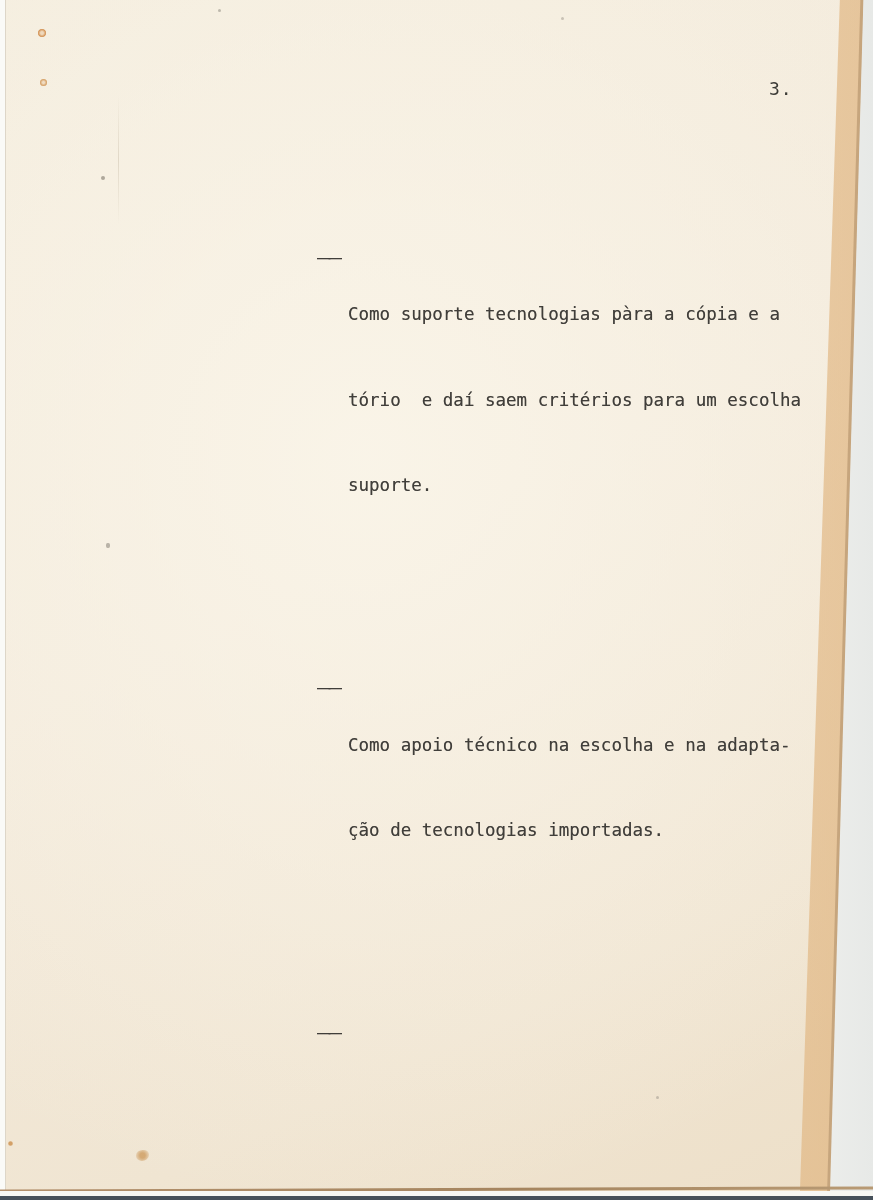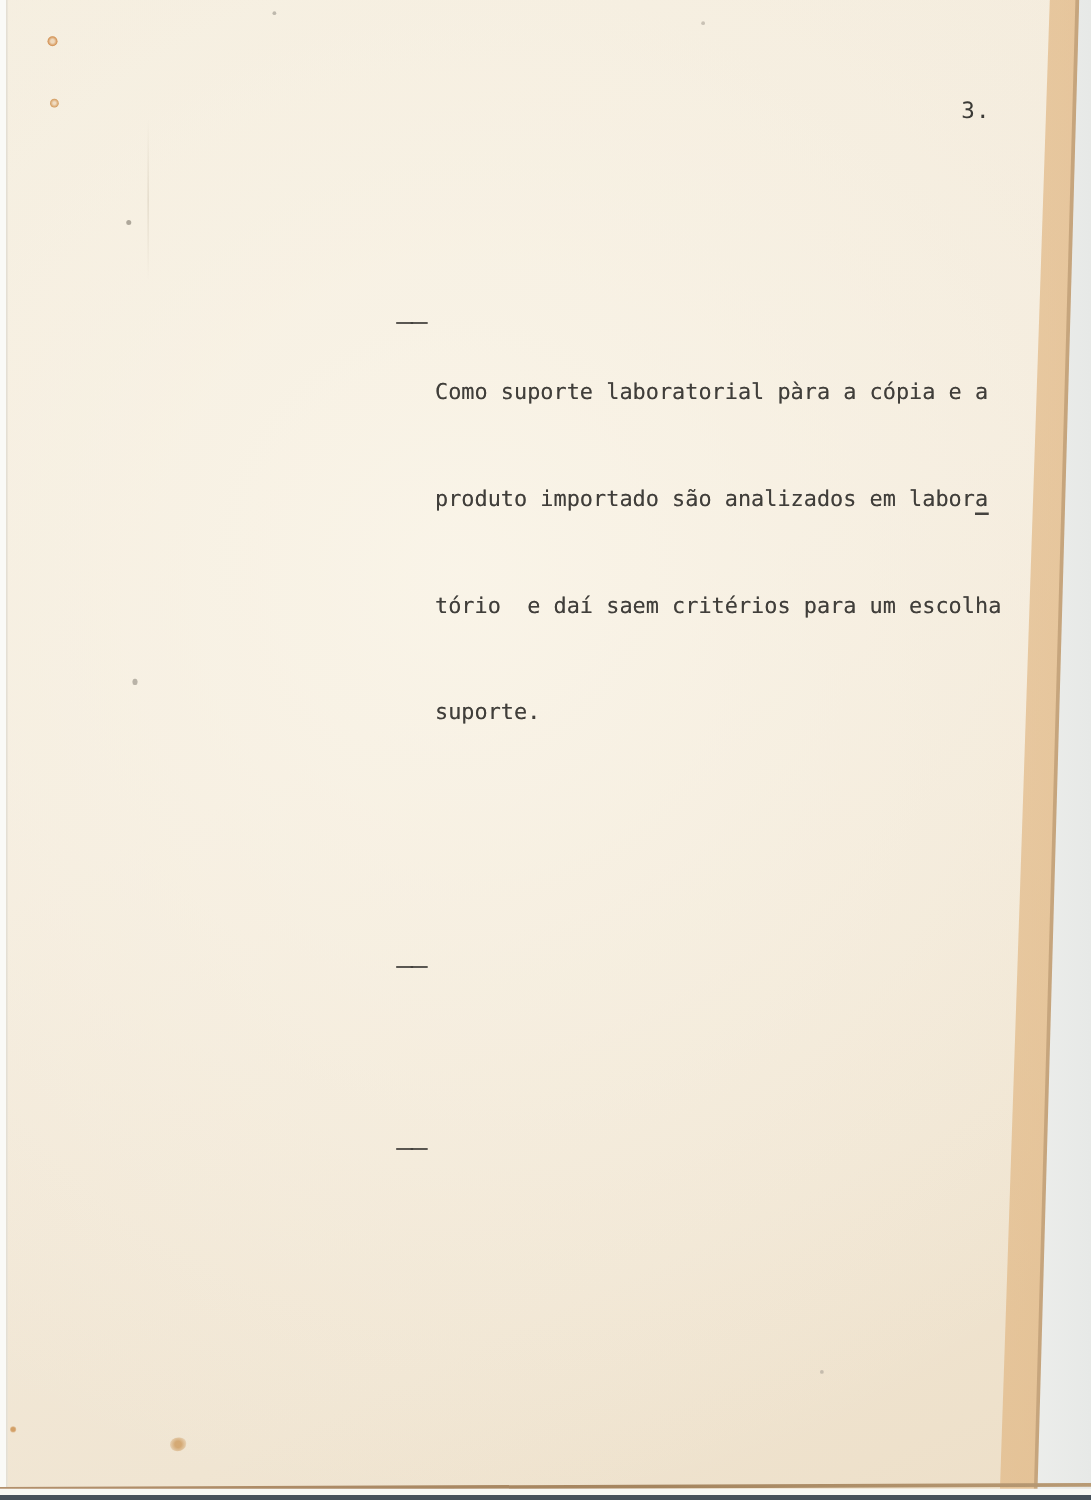--- a/index.html
+++ b/index.html
@@ -91,30 +91,33 @@
   <div class="speck sp-o3"></div>
 
   <div class="pageno">3.</div>
 
   <div class="content">
 
     
     <div class="bullet l1">
       <span class="dash"><span>——</span></span>
       <div>
-        <div><span>Como suporte laboratorial pàra a cópia e a</span><span class="u"></span></div>
-        <div><span>produto importado são analizados em labor</span><span class="u">a</span></div>
+        <div><span>Como suporte tecnologias pàra a cópia e a</span><span class="u"></span></div>
         <div><span>tório  e daí saem critérios para um escolha</span><span class="u"></span></div>
         <div><span>suporte.</span><span class="u"></span></div>
       </div>
     </div>
 
     
     <div class="bullet l1">
       <span class="dash"><span>——</span></span>
+      <div>
+        <div><span>Como apoio técnico na escolha e na adapta-</span></div>
+        <div><span>ção de tecnologias importadas.</span></div>
+      </div>
     </div>
 
     
     <div class="bullet l1">
       <span class="dash"><span>——</span></span>
       <div>
         
         
       </div>
     </div>

